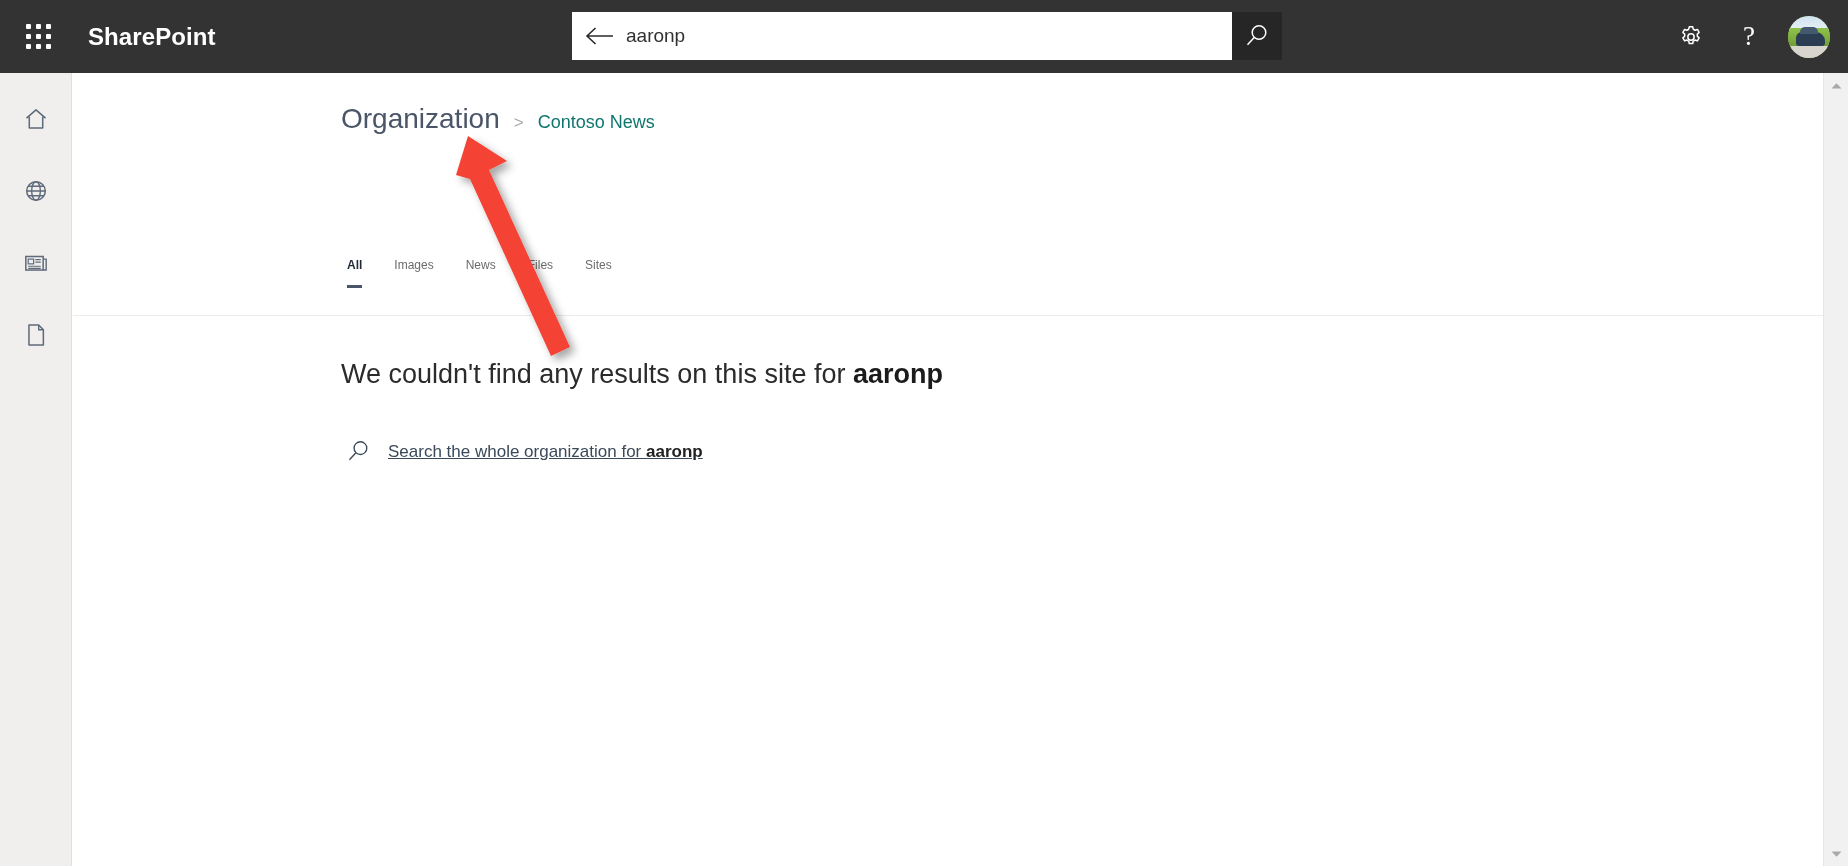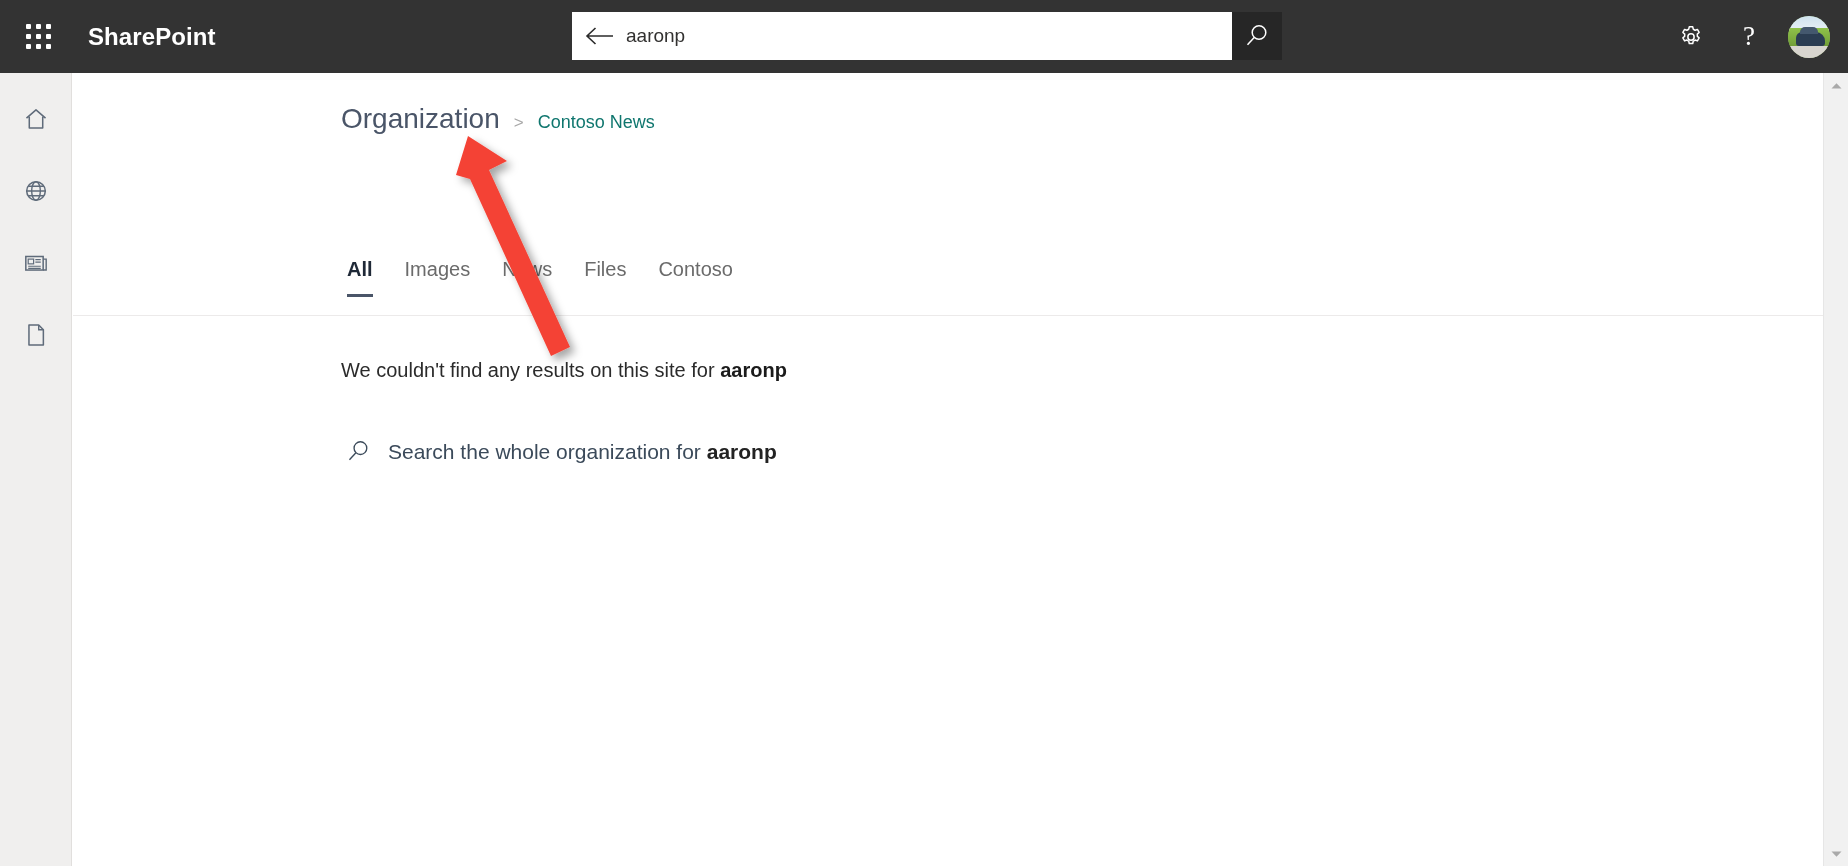--- a/index.html
+++ b/index.html
@@ -167,21 +167,21 @@
 
   #tabs {
     position: absolute;
     left: 258px; top: 185px;
     display: flex;
     align-items: flex-end;
   }
   .tab {
     position: relative;
     padding: 0 16px 16px 16px;
-    font-size: 20px;
+    font-size: 12px;
     color: #6b6b6b;
     cursor: pointer;
     white-space: nowrap;
   }
   .tab.active { color: #1f2937; font-weight: 600; }
   .tab.active:after {
     content: "";
     position: absolute;
     left: 16px; right: 16px; bottom: 0;
     height: 3px;
@@ -191,43 +191,44 @@
   #tab-divider {
     position: absolute;
     left: 0; top: 242px;
     width: 1750px; height: 1px;
     background: #eceaea;
   }
 
   #no-results-heading {
     position: absolute;
     left: 268px; top: 286px;
-    font-size: 20px;
+    font-size: 27px;
     color: #2b2b2b;
     font-weight: 400;
     white-space: nowrap;
   }
   #no-results-heading .term { font-weight: bold; color: #1b1b1b; }
 
   #org-search-link {
     position: absolute;
     left: 265px; top: 366px;
     display: flex;
     align-items: center;
     cursor: pointer;
     white-space: nowrap;
   }
   #org-search-link-icon {
     width: 40px;
     display: flex; align-items: center; justify-content: center;
     margin-right: 10px;
   }
   #org-search-link-label {
-    font-size: 21px;
+    font-size: 17px;
     color: #3b4a5a;
+    text-decoration: underline;
   }
   #org-search-link-label .term { font-weight: bold; color: #222222; }
 
   
   #annotation-arrow {
     position: absolute;
     left: 0; top: 0;
     width: 1848px; height: 866px;
     pointer-events: none;
   }
@@ -339,21 +340,21 @@
     <span id="breadcrumb-root">Organization</span>
     <span id="breadcrumb-sep">&gt;</span>
     <span id="breadcrumb-current">Contoso News</span>
   </div>
 
   <div id="tabs">
     <div class="tab active">All</div>
     <div class="tab">Images</div>
     <div class="tab">News</div>
     <div class="tab">Files</div>
-    <div class="tab">Contoso</div>
+    <div class="tab">Sites</div>
   </div>
 
   <div id="tab-divider"></div>
 
   <div id="no-results-heading"><span>We couldn't find any results on this site for </span><span class="term">aaronp</span></div>
 
   <div id="org-search-link">
     <span id="org-search-link-icon">
       <svg width="25" height="25" viewBox="0 0 26 26">
         <circle cx="15" cy="9.5" r="6.6" fill="none" stroke="#3b4a5a" stroke-width="1.4"></circle>

